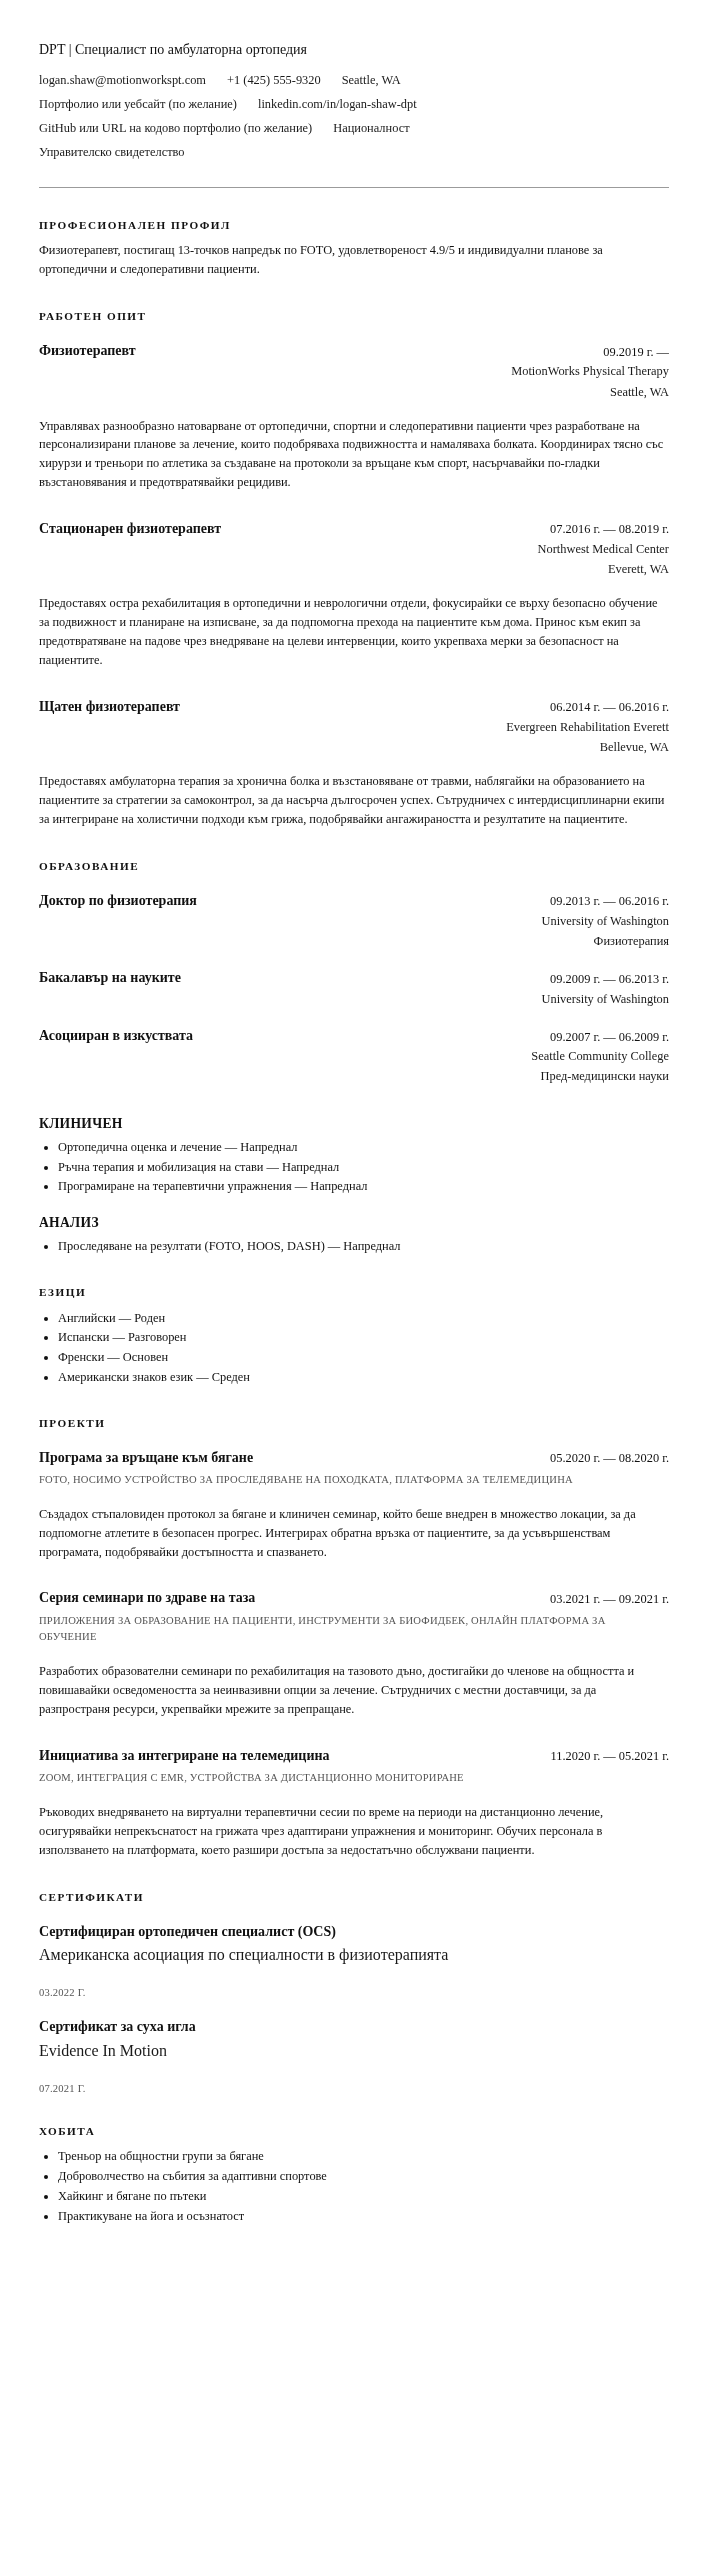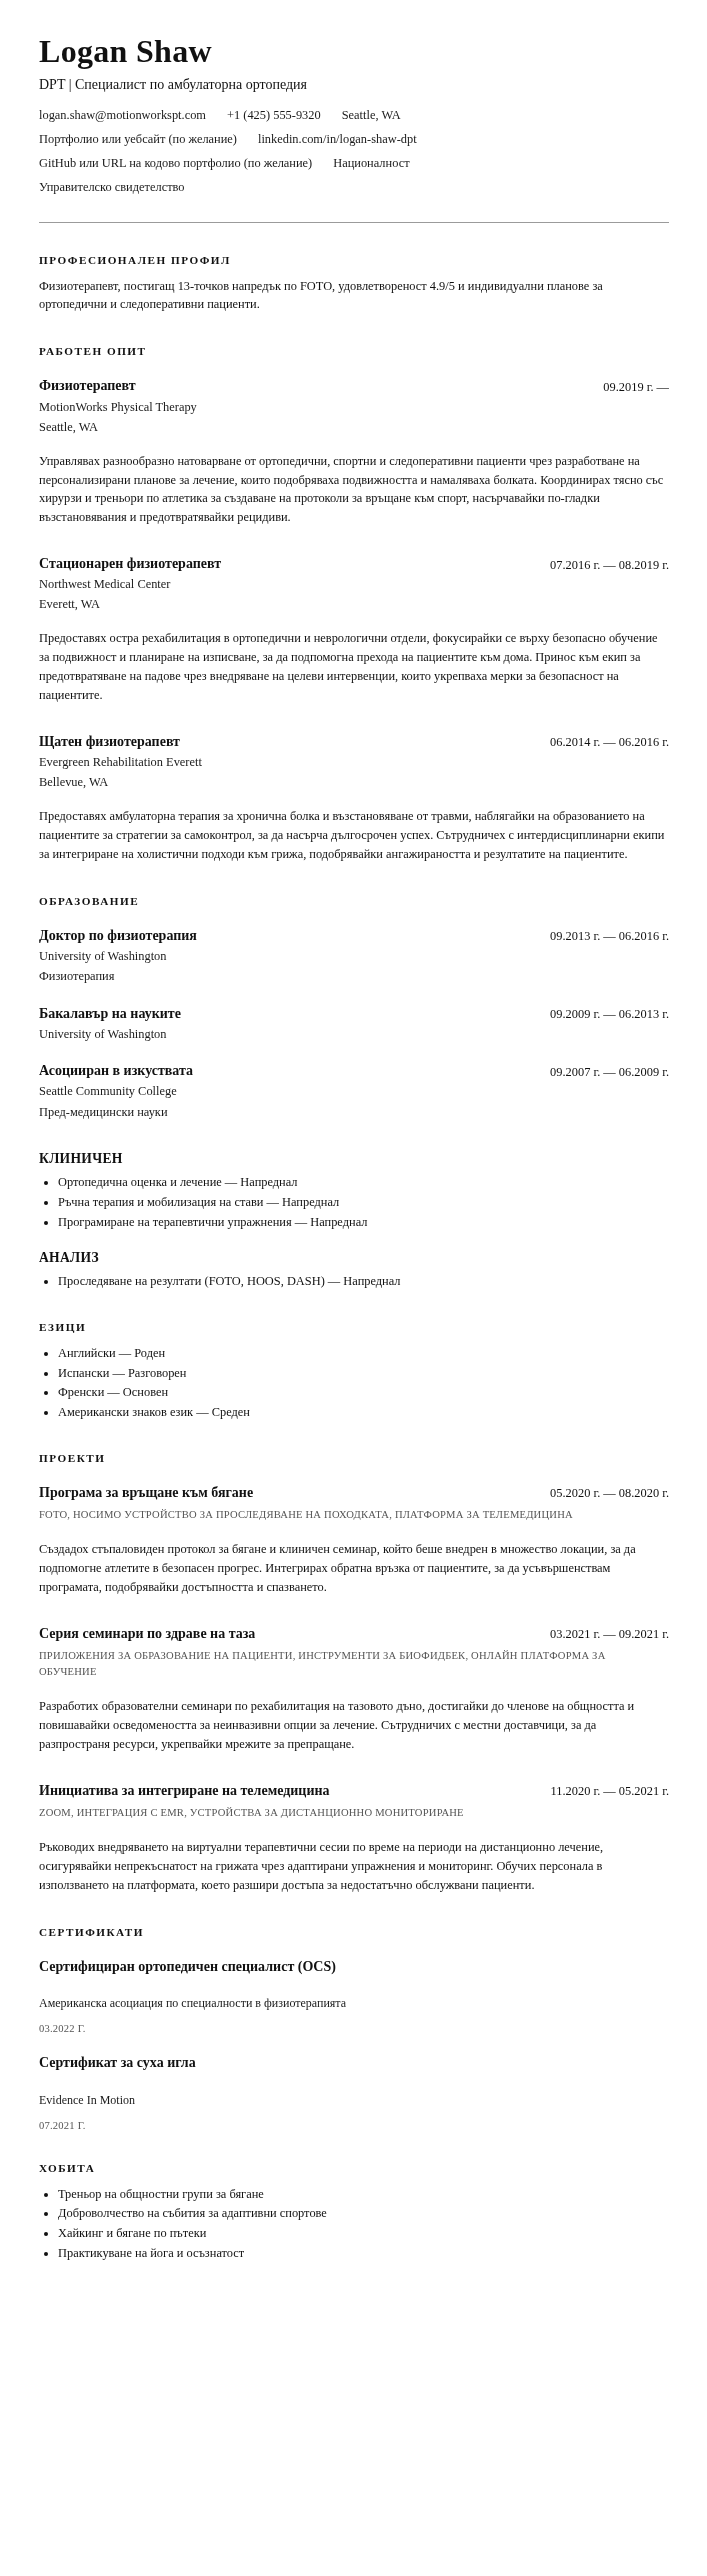--- a/index.html
+++ b/index.html
@@ -21,38 +21,37 @@
 
   
   section { margin-top:31px; }
   h2.sec { font-size:11.2px; font-weight:700; letter-spacing:1.5px; color:#111; margin-bottom:4.7px; }
 
   .entry { margin-top:20px; }
   .entry.gap-lg { margin-top:28px; }
   .entry-head { display:flex; justify-content:space-between; align-items:flex-end; gap:11.8px; }
   h3.role { font-size:14px; font-weight:700; line-height:1.25; }
   .date { font-size:12.4px; color:#111; white-space:nowrap; }
-  .sub { font-size:12.4px; margin-top:4.7px; color:#1a1a1a; line-height:1.25; }
+  .sub { font-size:12.4px; margin-top:4.7px; color:#1a1a1a; line-height:1.25;text-align:right; }
   p.desc { font-size:12.4px; line-height:1.52; margin-top:16.5px; color:#111; max-width:630px; }
 
   .group-title { font-size:13.6px; font-weight:700; letter-spacing:0.3px; margin-top:20px; }
   ul.blist { margin-top:7px; padding-left:19px; list-style:disc; }
   ul.blist li { font-size:12.4px; line-height:1.35; margin-top:3px; color:#111; }
 
   .tools { font-size:10.6px; color:#555555; letter-spacing:0.2px; margin-top:5.9px; line-height:1.55; max-width:590px; }
-  .issuer { font-size:12px; margin-top:21px; color:#1a1a1a; }
-  .cert-date { font-size:10.6px; color:#555555; letter-spacing:0.2px; margin-top:12px; }
+  .issuer { font-size:16px; margin-top:6px; color:#1a1a1a; }
+  .cert-date { font-size:10.6px; color:#555555; letter-spacing:0.2px; margin-top:23px; }
 </style>
 </head>
 <body>
 
 <div class="page">
 
   <header>
-    <h1 class="name">Logan Shaw</h1>
     <div class="headline">DPT | Специалист по амбулаторна ортопедия</div>
     <div class="contact">
       <div class="contact-row">
         <span>logan.shaw@motionworkspt.com</span>
         <span>+1 (425) 555-9320</span>
         <span>Seattle, WA</span>
       </div>
       <div class="contact-row">
         <span>Портфолио или уебсайт (по желание)</span>
         <span>linkedin.com/in/logan-shaw-dpt</span>

